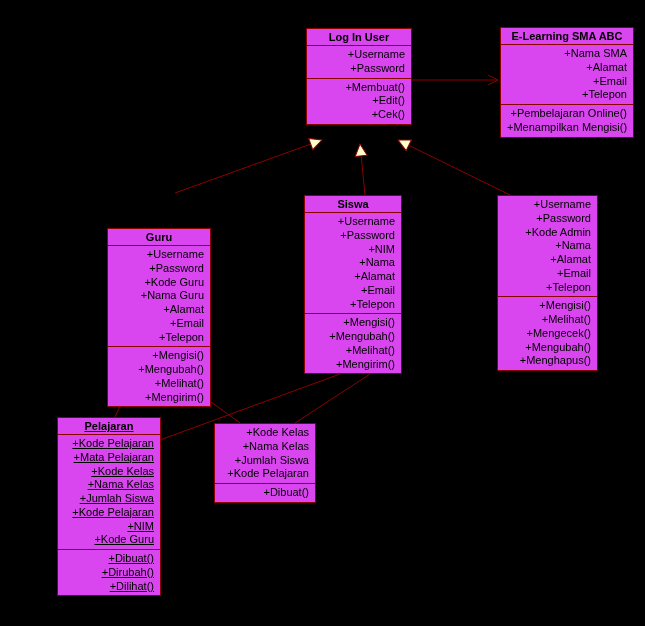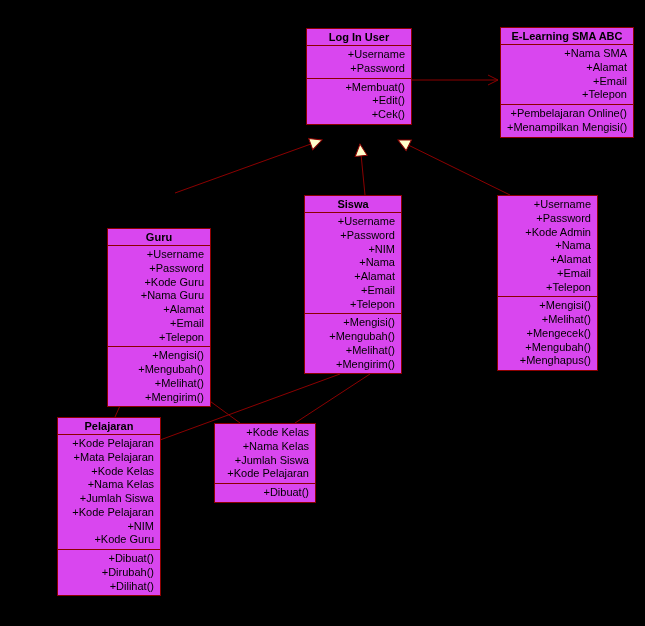--- a/index.html
+++ b/index.html
@@ -113,21 +113,21 @@
         <div>+Telepon</div>
       </div>
       <div class="class-section">
         <div>+Mengisi()</div>
         <div>+Melihat()</div>
         <div>+Mengecek()</div>
         <div>+Mengubah()</div>
         <div>+Menghapus()</div>
       </div>
     </div>
-    <div class="class-box" style="left: 57px; top: 417px; width: 104px;">
+    <div class="class-box" style="left: 57px; top: 417px; width: 104px; text-decoration: underline;">
       <div class="class-title">Pelajaran</div>
       <div class="class-section">
         <div>+Kode Pelajaran</div>
         <div>+Mata Pelajaran</div>
         <div>+Kode Kelas</div>
         <div>+Nama Kelas</div>
         <div>+Jumlah Siswa</div>
         <div>+Kode Pelajaran</div>
         <div>+NIM</div>
         <div>+Kode Guru</div>

